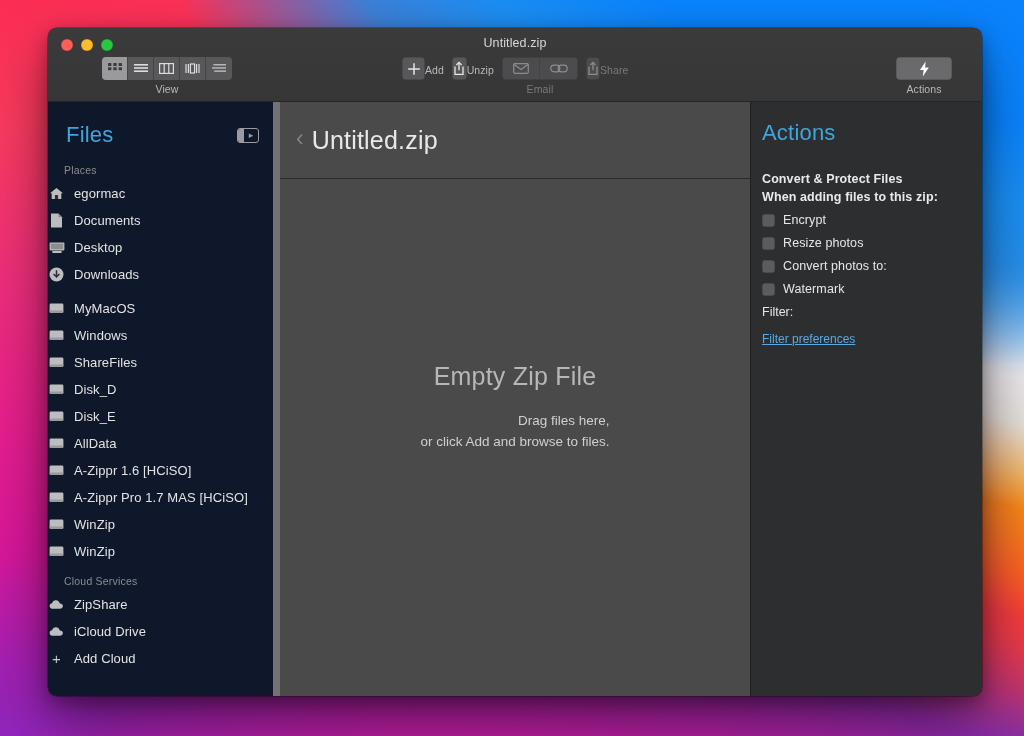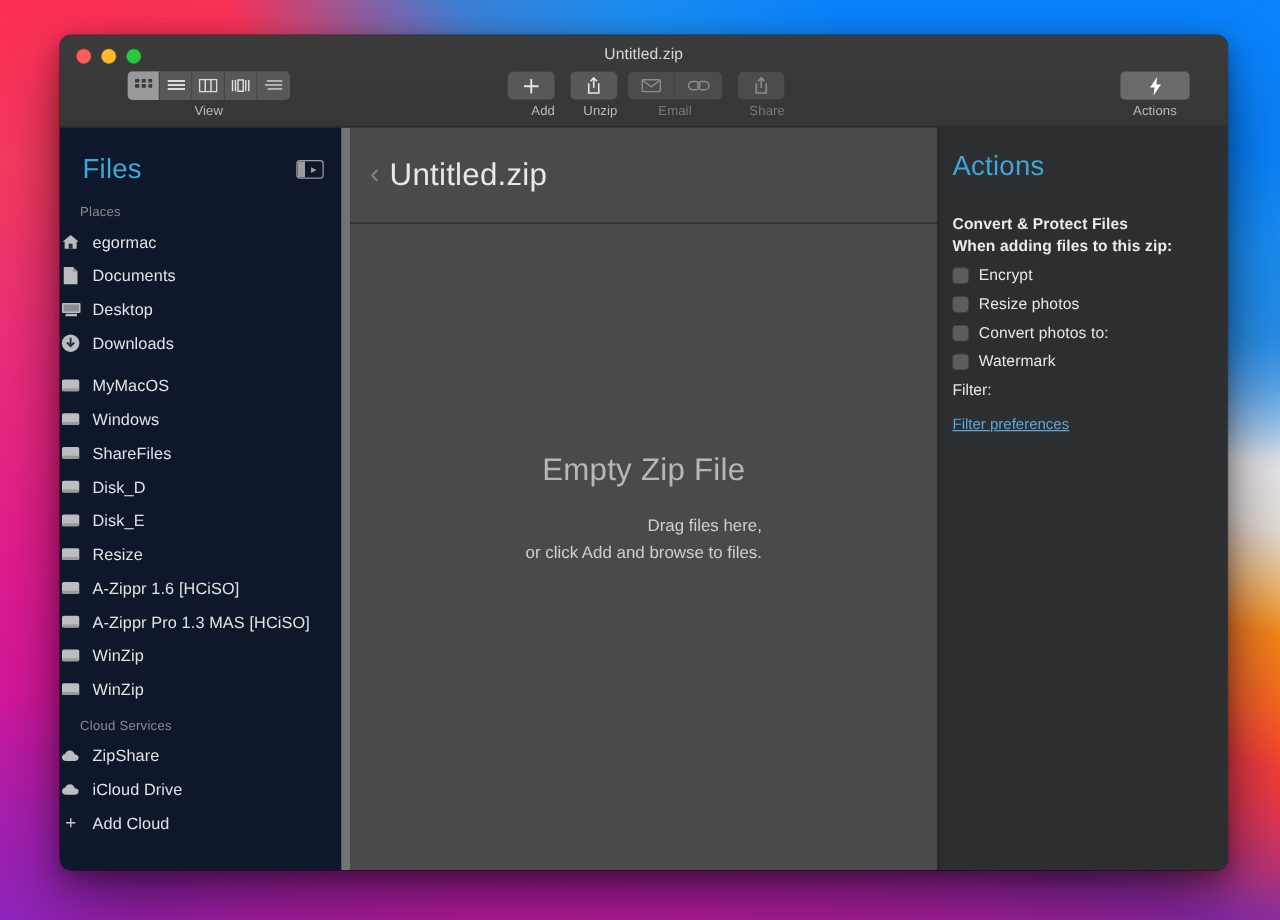--- a/index.html
+++ b/index.html
@@ -186,22 +186,22 @@
   #cmd-group {
     left: 50%;
     transform: translateX(-50%);
     top: 29px;
     flex-direction: row;
     align-items: flex-start;
     gap: 8px;
   }
   .cmd {
     display: flex;
-    flex-direction: column;
-    align-items: flex-end;
+    flex-direction: row;
+    align-items: center;
     width: 42px;
   }
   .cmd .btn {
     width: 38px; height: 23px;
     border-radius: 4px;
     background: #58585a;
     display: flex;
     align-items: center;
     justify-content: center;
     box-shadow: inset 0 0 0 0.5px rgba(0,0,0,0.3);
@@ -736,39 +736,39 @@
           </span>
           <span class="lbl">Disk_E</span>
         </div>
         <div class="sb-item">
           <span class="ic">
             <svg width="15" height="13" viewBox="0 0 15 13">
               <rect x="0.6" y="1.6" width="13.8" height="9.4" rx="1.4" fill="#bdbdbf"></rect>
               <rect x="0.6" y="8.6" width="13.8" height="2.4" rx="1.2" fill="#9a9a9c"></rect>
             </svg>
           </span>
-          <span class="lbl">Resize</span>
+          <span class="lbl">AllData</span>
         </div>
         <div class="sb-item">
           <span class="ic">
             <svg width="15" height="13" viewBox="0 0 15 13">
               <rect x="0.6" y="1.6" width="13.8" height="9.4" rx="1.4" fill="#bdbdbf"></rect>
               <rect x="0.6" y="8.6" width="13.8" height="2.4" rx="1.2" fill="#9a9a9c"></rect>
             </svg>
           </span>
           <span class="lbl">A-Zippr 1.6 [HCiSO]</span>
         </div>
         <div class="sb-item">
           <span class="ic">
             <svg width="15" height="13" viewBox="0 0 15 13">
               <rect x="0.6" y="1.6" width="13.8" height="9.4" rx="1.4" fill="#bdbdbf"></rect>
               <rect x="0.6" y="8.6" width="13.8" height="2.4" rx="1.2" fill="#9a9a9c"></rect>
             </svg>
           </span>
-          <span class="lbl">A-Zippr Pro 1.3 MAS [HCiSO]</span>
+          <span class="lbl">A-Zippr Pro 1.7 MAS [HCiSO]</span>
         </div>
         <div class="sb-item">
           <span class="ic">
             <svg width="15" height="13" viewBox="0 0 15 13">
               <rect x="0.6" y="1.6" width="13.8" height="9.4" rx="1.4" fill="#bdbdbf"></rect>
               <rect x="0.6" y="8.6" width="13.8" height="2.4" rx="1.2" fill="#9a9a9c"></rect>
             </svg>
           </span>
           <span class="lbl">WinZip</span>
         </div>

